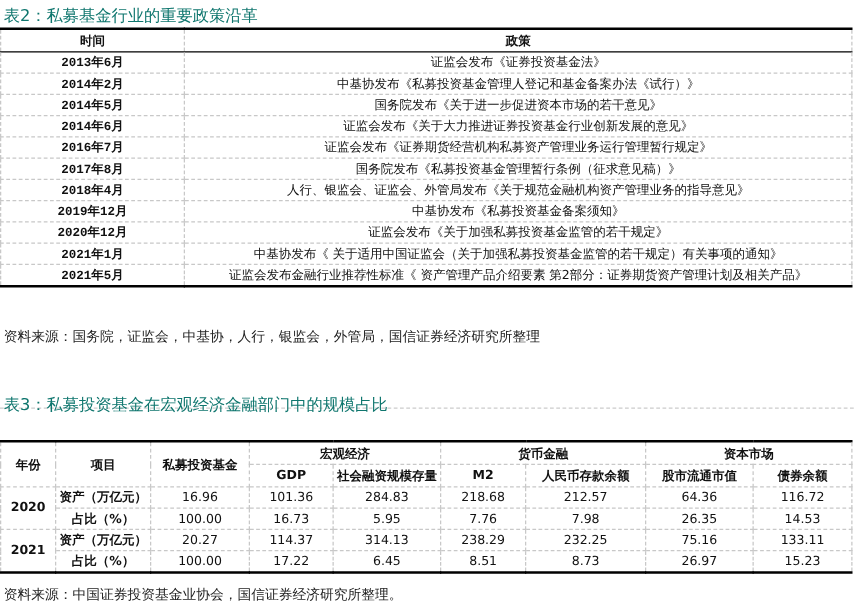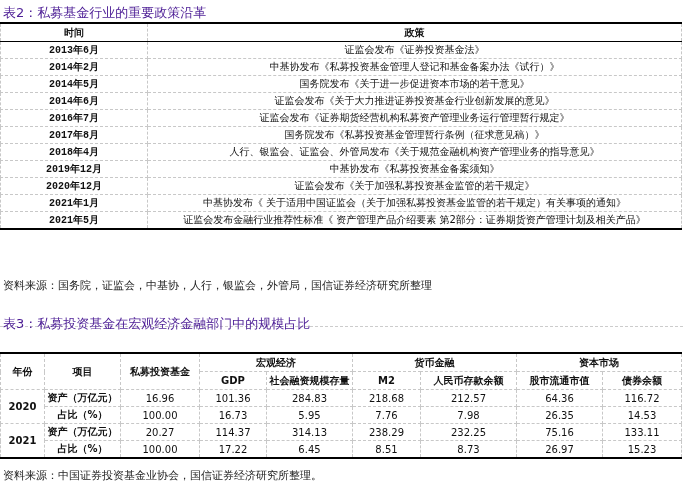--- a/index.html
+++ b/index.html
@@ -1,18 +1,18 @@
 <!DOCTYPE html>
 <html><head>
 <meta charset="utf-8">
 <style>
   html, body { margin:0; padding:0; background:#ffffff; }
   body { width:683px; height:484px; overflow:hidden; position:relative;
          font-family:"DejaVu Sans", "Liberation Sans", sans-serif; color:#111; }
-  .caption { position:absolute; left:3px; font-size:13px; color:#4c1d95; white-space:nowrap; }
+  .caption { position:absolute; left:3px; font-size:13px; color:#0f766e; white-space:nowrap; }
   .note { position:absolute; left:3px; font-size:11px; color:#222; white-space:nowrap; }
   table { border-collapse:collapse; position:absolute; left:0; table-layout:fixed; }
   td, th { border:1px dashed #c8c8c8; font-size:10px; text-align:center; padding:0;
            white-space:nowrap; overflow:hidden; }
   th { font-weight:bold; }
   .t2 { top:22px; width:681px; border-top:2px solid #000; border-bottom:2px solid #000; }
   .t2 th { height:17px; border-bottom:1.5px solid #000; }
   .t2 td { height:16px; }
   .t2 td.date { font-weight:bold;font-family:Liberation Mono, monospace; }
   .t3 { top:352px; width:681px; border-top:2px solid #000; border-bottom:2px solid #000; }
@@ -78,21 +78,21 @@
         <td class="date">2021年1月</td>
         <td>中基协发布《 关于适用中国证监会（关于加强私募投资基金监管的若干规定）有关事项的通知》</td>
       </tr>
     <tr>
         <td class="date">2021年5月</td>
         <td>证监会发布金融行业推荐性标准《 资产管理产品介绍要素  第2部分：证券期货资产管理计划及相关产品》</td>
       </tr>
   </tbody>
 </table>
 
-<div class="note" style="top:278px;">资料来源：国务院，证监会，中基协，人行，银监会，外管局，国信证券经济研究所整理</div>
+<div class="note" style="top:262px;">资料来源：国务院，证监会，中基协，人行，银监会，外管局，国信证券经济研究所整理</div>
 
 <div class="gap-line"></div>
 
 <div class="caption" style="top:315px;">表3：私募投资基金在宏观经济金融部门中的规模占比</div>
 
 <table class="t3">
   <colgroup>
     <col style="width:44px">
       <col style="width:76px">
       <col style="width:79px">

